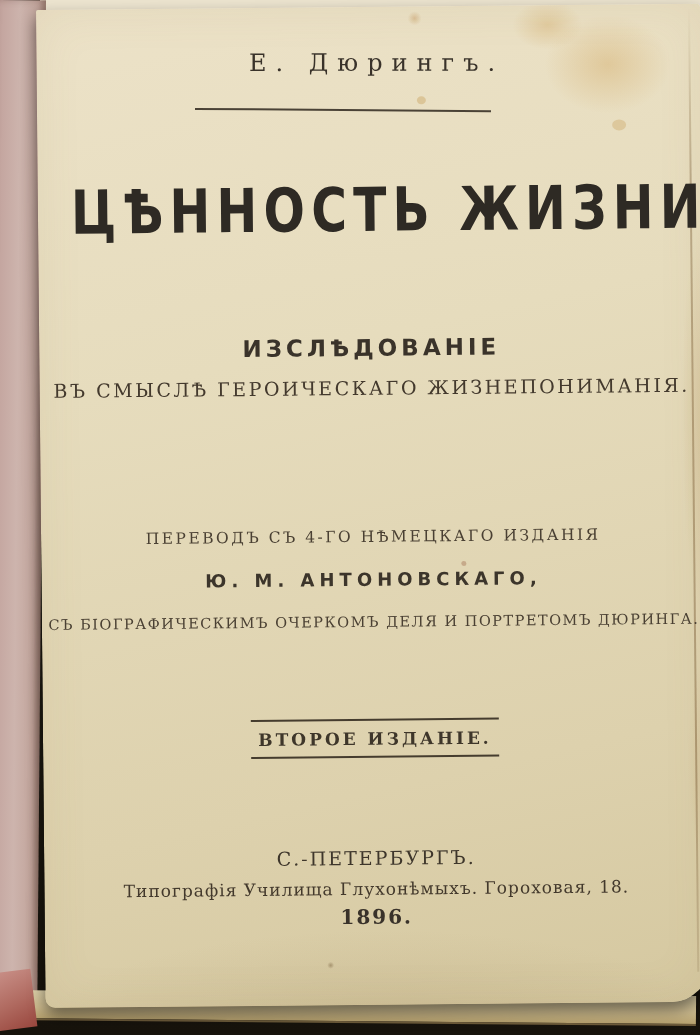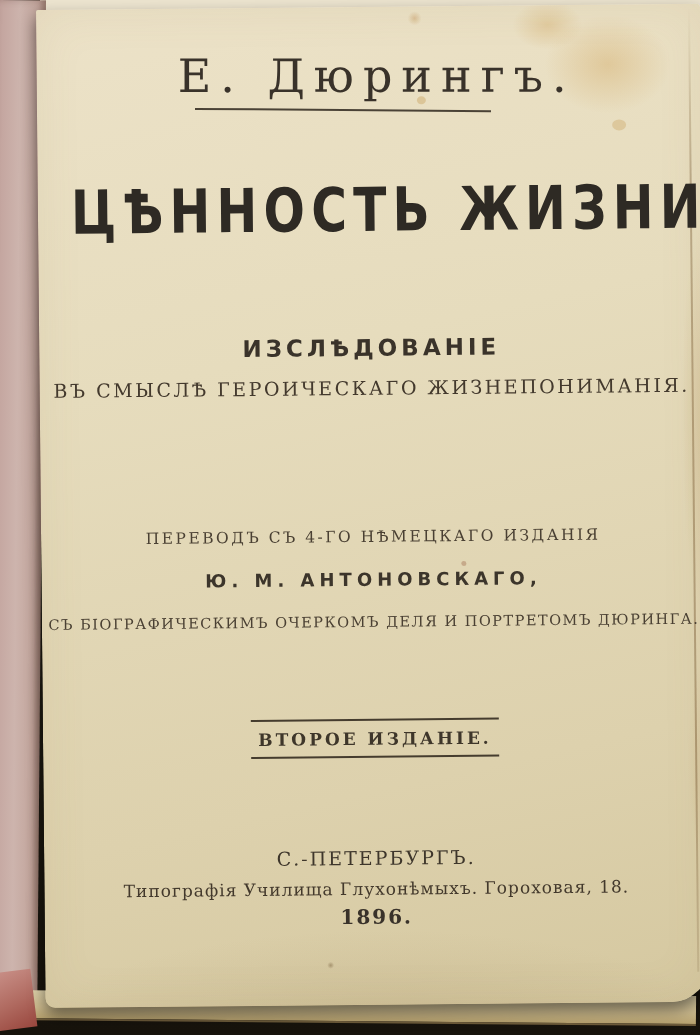--- a/index.html
+++ b/index.html
@@ -51,21 +51,21 @@
   }
   .page-right-line{
     position:absolute;right:10px;top:4px;bottom:30px;width:2px;
     background:linear-gradient(to bottom,rgba(120,90,50,0) 0%,rgba(120,90,50,.40) 18%,rgba(120,90,50,.45) 80%,rgba(100,75,40,.15) 100%);
   }
   .content{
     position:absolute;inset:0;padding-right:36px;color:#3e362b;
   }
   .line{position:absolute;left:0;right:0;text-align:center;white-space:nowrap;}
   .author{
-    top:42px;font-size:46px;letter-spacing:9px;color:#39322a;
+    top:42px;font-size:24px;letter-spacing:9px;color:#39322a;
     transform:rotate(.5deg);
     padding-left:16px;
   }
   .author-rule{
     position:absolute;top:102px;left:50%;width:296px;height:2px;
     background:#4a4236;transform:translateX(-50%) translateX(-26px) rotate(1deg);
   }
   .book-title{
     top:168px;font-family:"DejaVu Sans","Liberation Sans",sans-serif;
     font-weight:bold;font-size:54px;letter-spacing:7px;color:#2e2a24;

